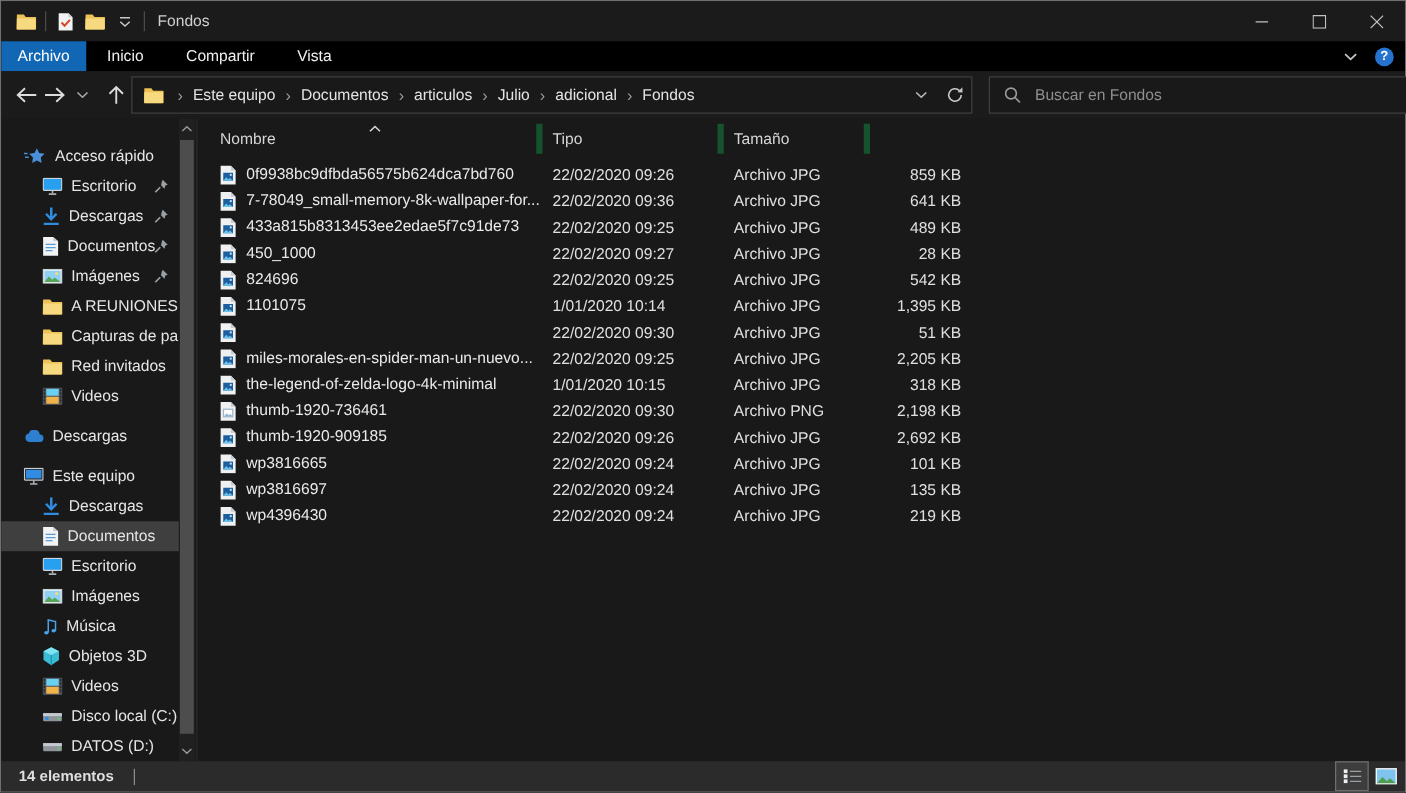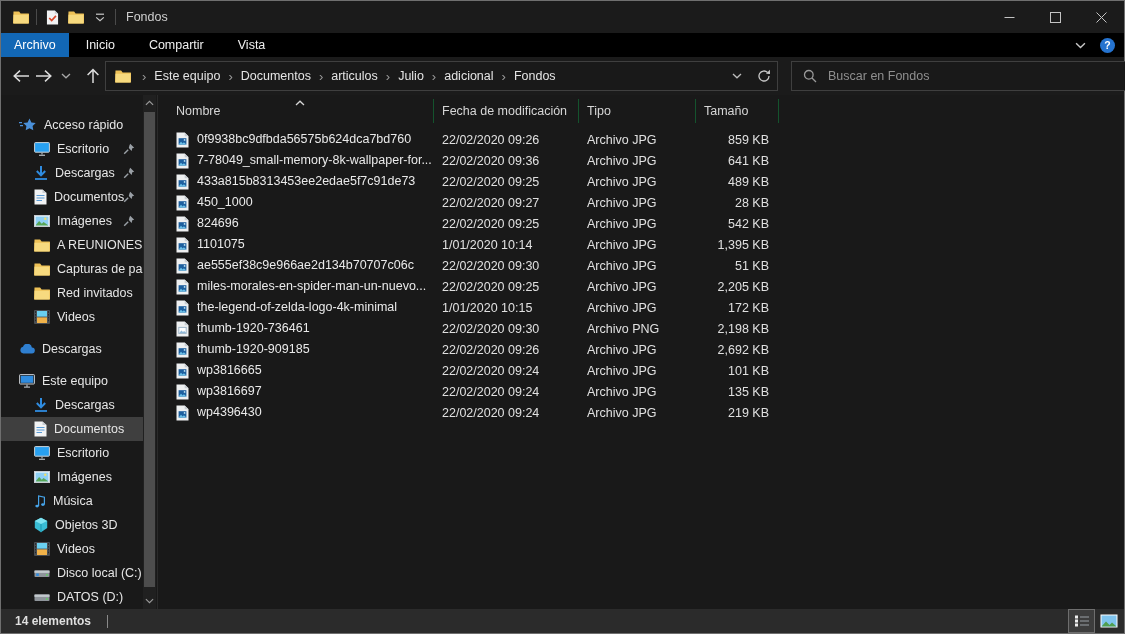--- a/index.html
+++ b/index.html
@@ -53,21 +53,21 @@
   .pin{position:absolute;right:9px;top:6px;}
   .vscroll{position:absolute;right:1px;top:0;bottom:0;width:13px;background:#202020;}
   .vs-arrow{height:15px;display:flex;align-items:center;justify-content:center;}
   .vs-arrow.bottom{position:absolute;bottom:1px;left:0;right:0;}
   .vs-thumb{position:absolute;left:1px;right:1px;top:17px;bottom:22px;background:#4d4d4d;}
 
   
   .filearea{position:absolute;left:158px;top:94px;right:0;bottom:24px;background:#191919;}
   .grid{display:grid;grid-template-columns:275px 145px 117px 83px;}
   .listheader{margin-top:4px;height:24px;font-size:12.5px;color:#d6d6d6;}
-  .hc{display:flex;align-items:center;border-right:1px solid #14532d;box-sizing:border-box;position:relative;}
+  .hc{display:flex;align-items:center;border-right:5px solid #14532d;box-sizing:border-box;position:relative;}
   .hc-name{padding-left:17px;}
   .hc-pad{padding-left:8px;}
   .sortcaret{position:absolute;top:1px;left:136px;}
   .rows{margin-top:6px;}
   .frow{height:21px;font-size:12.5px;color:#e0e0e0;align-items:center;}
   .c-name{display:flex;gap:8px;padding-left:17px;color:#eaeaea;
           white-space:nowrap;overflow:hidden;}
   .c-date,.c-type{padding-left:8px;white-space:nowrap;}
   .c-size{text-align:right;padding-right:10px;white-space:nowrap;}
 
@@ -551,23 +551,20 @@
     <div class="grid listheader">
       <div class="hc hc-name">
         <span class="sortcaret">
             <svg width="10" height="6">
               <use href="#i-chevup"></use>
             </svg>
           </span>
         <span>Nombre</span>
       </div>
       <div class="hc hc-pad">
-          <span>Fecha de modificación</span>
-        </div>
-      <div class="hc hc-pad">
           <span>Tipo</span>
         </div>
       <div class="hc hc-pad">
           <span>Tamaño</span>
         </div>
     </div>
     <div class="rows">
       <div class="grid frow">
         <div class="c-name">
             <span>
@@ -646,21 +643,20 @@
         <div class="c-type">Archivo JPG</div>
         <div class="c-size">1,395 KB</div>
       </div>
       <div class="grid frow">
         <div class="c-name">
             <span>
               <svg width="13" height="16">
                 <use href="#i-file-jpg"></use>
               </svg>
             </span>
-            <span>ae555ef38c9e966ae2d134b70707c06c</span>
           </div>
         <div class="c-date">22/02/2020 09:30</div>
         <div class="c-type">Archivo JPG</div>
         <div class="c-size">51 KB</div>
       </div>
       <div class="grid frow">
         <div class="c-name">
             <span>
               <svg width="13" height="16">
                 <use href="#i-file-jpg"></use>
@@ -676,21 +672,21 @@
         <div class="c-name">
             <span>
               <svg width="13" height="16">
                 <use href="#i-file-jpg"></use>
               </svg>
             </span>
             <span>the-legend-of-zelda-logo-4k-minimal</span>
           </div>
         <div class="c-date">1/01/2020 10:15</div>
         <div class="c-type">Archivo JPG</div>
-        <div class="c-size">172 KB</div>
+        <div class="c-size">318 KB</div>
       </div>
       <div class="grid frow">
         <div class="c-name">
             <span>
               <svg width="13" height="16">
                 <use href="#i-file-png"></use>
               </svg>
             </span>
             <span>thumb-1920-736461</span>
           </div>

